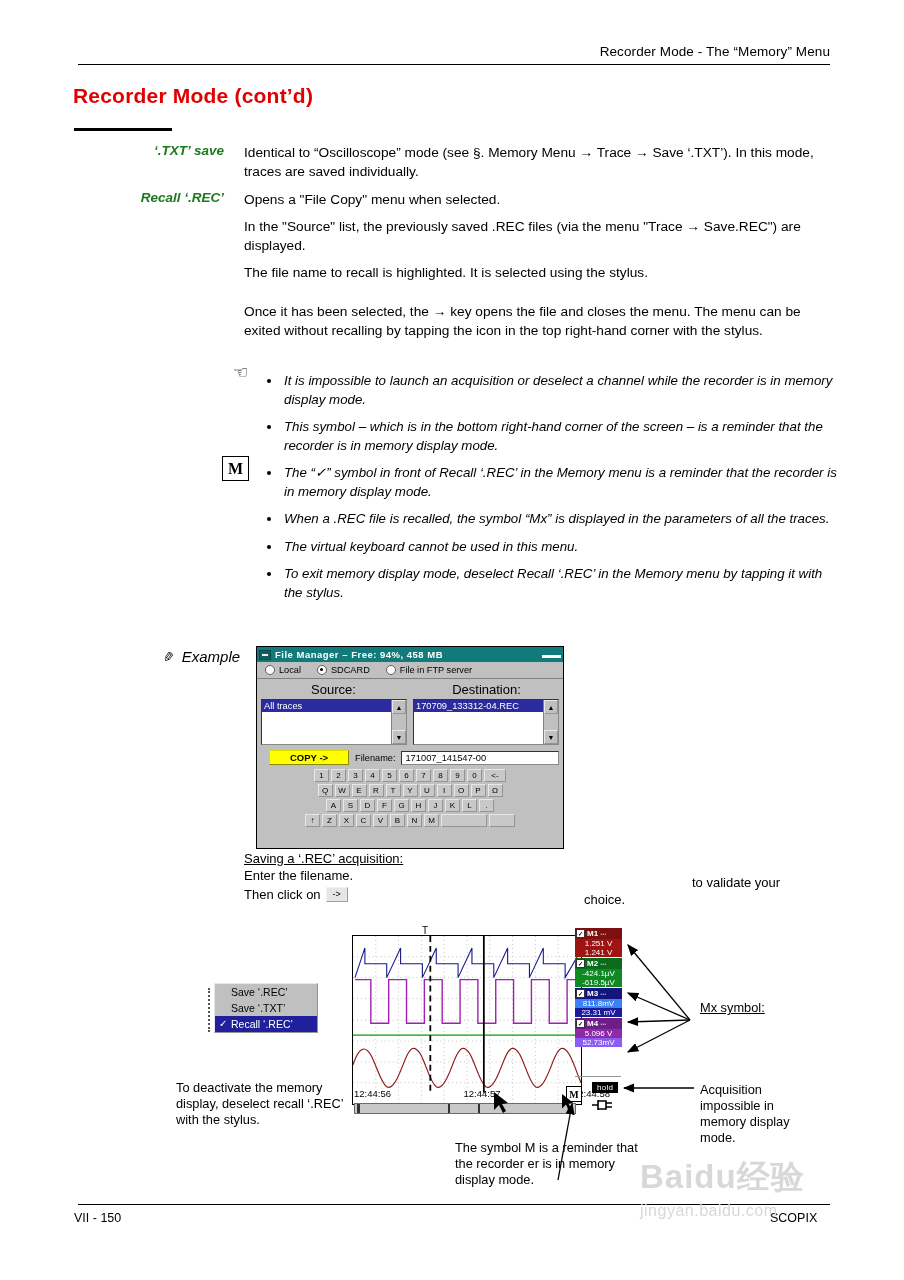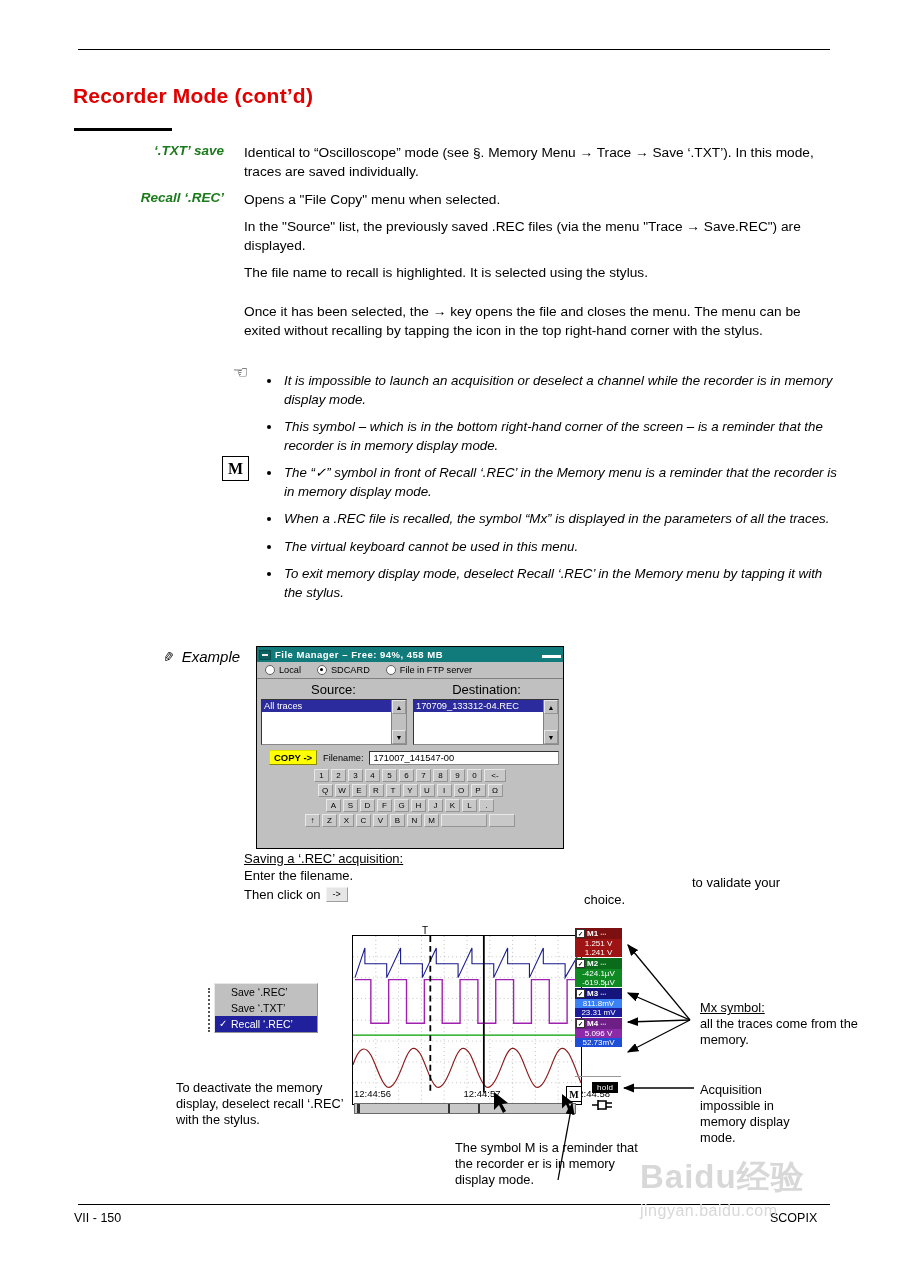--- a/index.html
+++ b/index.html
@@ -229,21 +229,21 @@
     height: 14px; background:#c0c0c0;
     border:1px outset #e8e8e8;
     display:flex;align-items:center;justify-content:center;
     font-size:7px; box-sizing:border-box;
   }
   #fm-copyrow {
     display:flex; align-items:center; padding: 5px 4px 2px 12px; gap:6px;
   }
   #fm-copy-btn {
     background: #ffff00; border: 1.4px outset #dddd00;
-    font-size: 9.5px; font-weight: bold; padding: 1px 4px;
+    font-size: 9.5px; font-weight: bold; padding: 1px 20px;
     white-space: nowrap;
   }
   #fm-filename-label { font-size: 9.2px; }
   #fm-filename-input {
     flex:1; background:#fff; border:1.4px inset #888;
     font-size:9.3px; padding:1px 3px; white-space:nowrap;
   }
   .kb-row { display:flex; justify-content:center; gap:2px; margin-top:2px; }
   .kb-key {
     width: 15px; height: 13px; background:#c8c8c8;
@@ -400,20 +400,21 @@
     position: absolute; left: 640px; top: 1155px;
     color: #d8d8d8; pointer-events:none;
   }
   #wm-main { font-size: 33px; font-weight: bold; letter-spacing: 1px; }
   #wm-sub { font-size: 16px; margin-top: 2px; letter-spacing: .5px;}
 </style>
 </head>
 <body>
 
 <div id="header-area">
+  <div id="header-title">Recorder Mode - The “Memory” Menu</div>
   <div id="header-rule"></div>
 </div>
 
 <div id="page-title">Recorder Mode (cont’d)</div>
 <div id="title-underline"></div>
 
 <div class="def-row" style="left:74px; top:143px;">
   <div class="def-term">‘.TXT’ save</div>
   <div class="def-body">
     <p>Identical to “Oscilloscope” mode (see §. Memory Menu → Trace → Save ‘.TXT’). In this mode, traces are saved individually.</p>
@@ -664,35 +665,34 @@
     <div class="meas-val" style="background:#3b82f6">811.8mV</div>
     <div class="meas-val" style="background:#1b1b9e">23.31 mV</div>
   </div>
   <div class="meas-block">
     <div class="meas-head" style="background:#6e1f85">
       <span class="meas-check">✓</span>
       <span>M4</span>
       <span style="font-size:6px">⋯</span>
     </div>
     <div class="meas-val" style="background:#8d2aa8">5.096  V</div>
-    <div class="meas-val" style="background:#1d4ed8">52.73mV</div>
+    <div class="meas-val" style="background:#8b5cf6">52.73mV</div>
   </div>
 </div>
 
 <div id="meas-divider"></div>
 <div id="hold-badge">hold</div>
 <svg id="plug-icon" width="26" height="16" viewBox="0 0 26 16">
   <path d="M2,8 L8,8 M8,3 L8,13 M8,4 L16,4 L16,12 L8,12 Z M16,6 L22,6 M16,10 L22,10" fill="none" stroke="#000" stroke-width="1.6"></path>
 </svg>
 
 <div class="annot" id="annot-deactivate">To deactivate the memory display, deselect recall ‘.REC’ with the stylus.</div>
 
 <div class="annot" id="annot-mx">
   <div class="u">Mx symbol:</div>
-  <div>all the traces come from the memory.</div>
 </div>
 
 <div class="annot" id="annot-acq">Acquisition impossible in memory display mode.</div>
 
 <div class="annot" id="annot-msymbol">The symbol M is a reminder that the recorder er is in memory display mode.</div>
 
 <svg class="arrows">
   <defs>
     <marker id="ah" markerWidth="9" markerHeight="7" refX="8" refY="3.5" orient="auto">
       <polygon points="0 0, 9 3.5, 0 7" fill="#000"></polygon>

